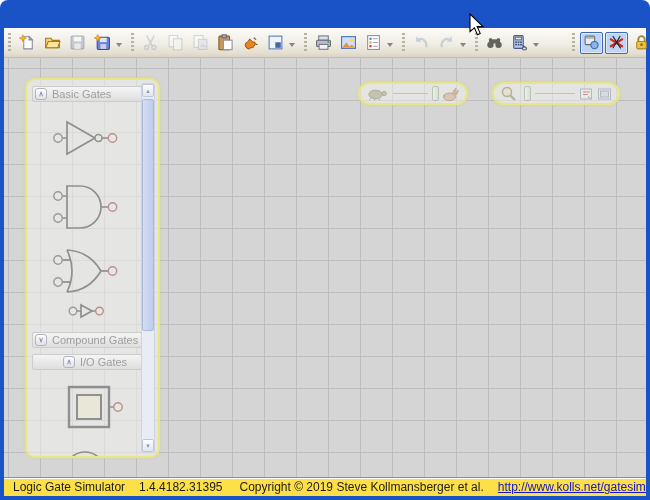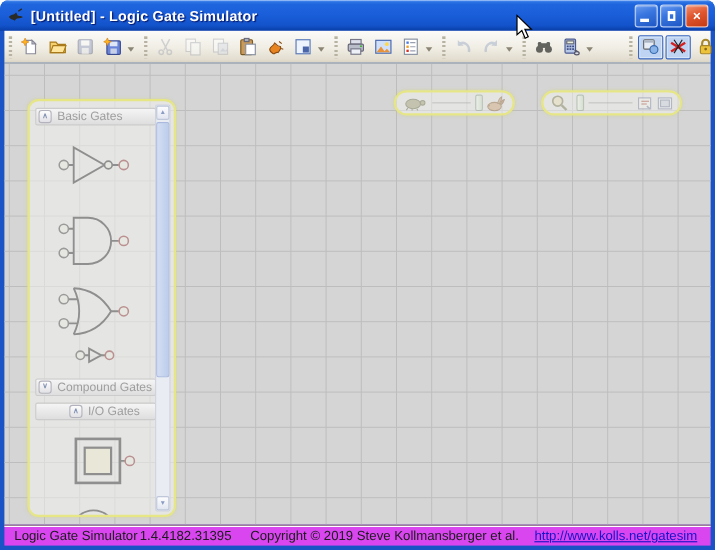--- a/index.html
+++ b/index.html
@@ -56,21 +56,21 @@
     position:absolute;top:58px;left:4px;right:4px;bottom:23px;
     background-color:#d5d5d5;
     background-image:
       linear-gradient(to right,#bdbdbd 1px,transparent 1px),
       linear-gradient(to bottom,#bdbdbd 1px,transparent 1px);
     background-size:32px 32px;background-position:4px 10px;
     overflow:hidden;
   }
   
   .palette{
-    position:absolute;left:21px;top:32px;width:135px;height:380px;
+    position:absolute;left:21px;top:20px;width:135px;height:380px;
     border:2px solid #e6e687;border-radius:10px;
     background:rgba(243,243,239,.55);overflow:hidden;
     box-shadow:0 0 3px rgba(210,210,120,.6);
   }
   .pal-header{
     position:absolute;left:5px;width:110px;height:16px;border:1px solid #cccccc;border-radius:2px;
     background:linear-gradient(180deg,#f5f5f5,#dedede);
     display:flex;align-items:center;color:#9e9e9e;font-size:11px;
   }
   .chev-btn{
@@ -99,52 +99,32 @@
   }
   .pill .inner{display:flex;align-items:center;width:100%;opacity:.55;}
   .pill .track{flex:1;height:1px;background:#a9a9a9;margin:0 4px;}
   .pill .thumb{width:7px;height:15px;border:1px solid #96ab92;border-radius:2px;
     background:linear-gradient(90deg,#f2f7ee,#ccdcc6);}
   
   .cursor{position:absolute;left:469px;top:13px;z-index:99;pointer-events:none;}
   
   .statusbar{
     position:absolute;left:4px;right:4px;bottom:4px;height:19px;
-    background:#d946ef;border-top:1px solid #8f8e83;box-shadow:inset 0 1px 0 #ffffff;
+    background:#fde047;border-top:1px solid #8f8e83;box-shadow:inset 0 1px 0 #ffffff;
     display:flex;align-items:center;font-size:12px;color:#1c1c1c;padding-left:9px;white-space:nowrap;
   }
-  .statusbar .ver{margin-left:2px;}
+  .statusbar .ver{margin-left:14px;}
   .statusbar .copy{margin-left:17px;}
   .statusbar .link{margin-left:14px;color:#1414c8;text-decoration:underline;cursor:pointer;}
 </style>
 </head>
 <body>
 
 <div class="window">
 
-  <div class="titlebar">
-    <svg class="app-icon" viewBox="0 0 16 16">
-      <path d="M2 9c2-3 4-1 6-4 2 2 0 3 4 3l2 1c-3 2-5 0-7 3-2-1-4-1-5-3z" fill="#2a2a26"></path>
-      <path d="M10 4l3-2" stroke="#2a2a26" stroke-width="1.2"></path>
-    </svg>
-    <div class="title-text">[Untitled] - Logic Gate Simulator</div>
-    <div class="winbtns">
-      <button class="winbtn">
-          <span class="glyph-min"></span>
-        </button>
-      <button class="winbtn">
-          <span class="glyph-max"></span>
-        </button>
-      <button class="winbtn close">
-        <svg width="11" height="11" viewBox="0 0 11 11">
-          <path d="M2 2l7 7M9 2l-7 7" stroke="#fff" stroke-width="2.2" stroke-linecap="round"></path>
-        </svg>
-      </button>
-    </div>
-  </div>
 
   <div class="toolbar">
 
     <div class="tgroup">
       <div class="grip"></div>
       <button class="tbtn">
         <svg viewBox="0 0 16 16">
           <path d="M4.5 2.5h5l3 3v8.5h-8z" fill="#fff" stroke="#8a8a9a"></path>
           <path d="M9.5 2.5l3 3h-3z" fill="#d8dde8" stroke="#8a8a9a"></path>
           <path d="M3.6 0.6l1 2.3 2.3 1-2.3 1-1 2.3-1-2.3-2.3-1 2.3-1z" fill="#ffb31f" stroke="#cf7a14" stroke-width=".5"></path>

